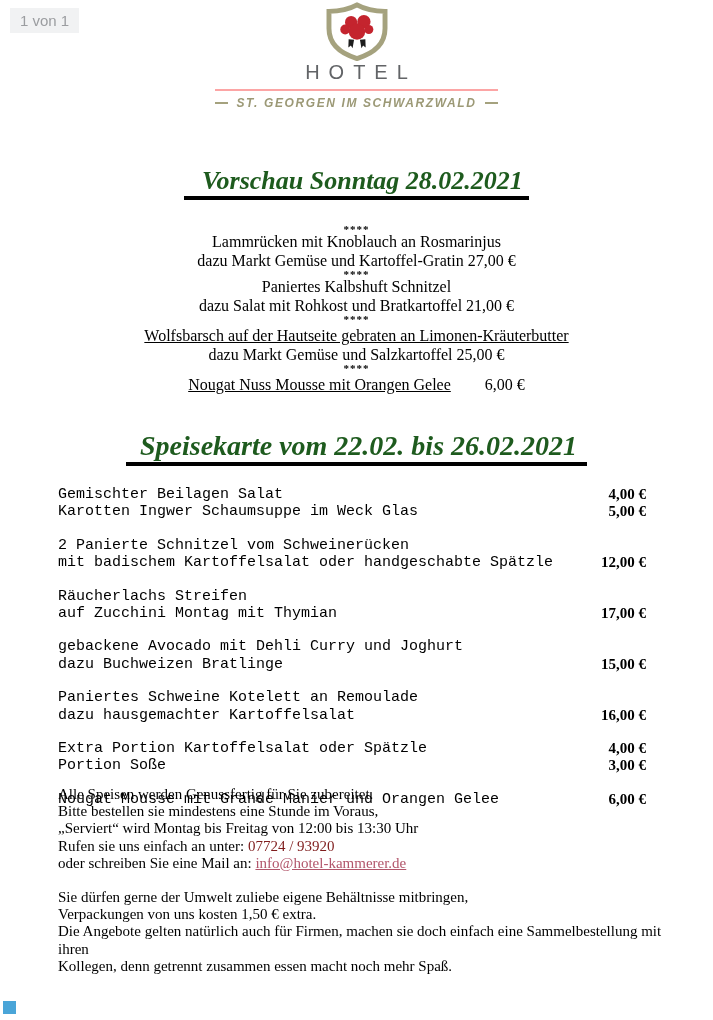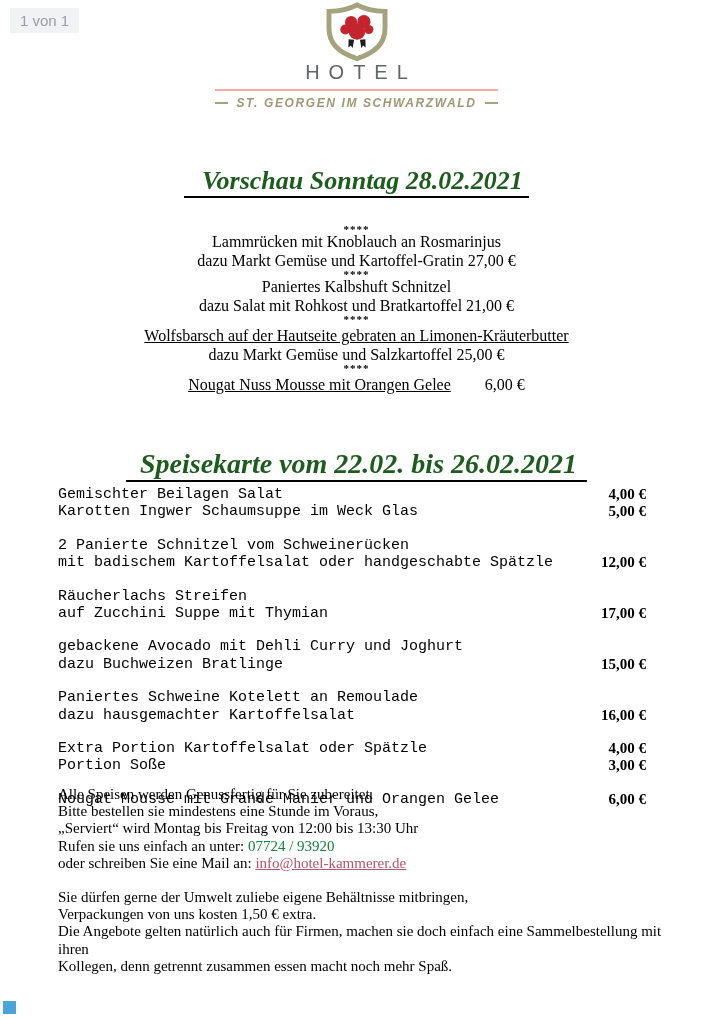--- a/index.html
+++ b/index.html
@@ -41,43 +41,43 @@
     font-size:12px;font-style:italic;font-weight:bold;
     letter-spacing:1.6px;color:#9c9976;
   }
   .logo-sub .dash{width:13px;height:2px;background:#a5a27e;}
   
   .h-green{
     position:absolute;left:0;right:0;text-align:center;
     color:#1e5b1e;font-weight:bold;font-style:italic;margin:0;
   }
   .h1g{top:166px;font-size:26px;}
-  .h2g{top:448px;font-size:28px;}
-  .h-green .u{border-bottom:2px solid #000000;padding:0 6px 1px 18px;}
+  .h2g{top:430px;font-size:28px;}
+  .h-green .u{border-bottom:4px solid #000000;padding:0 6px 1px 18px;}
   .h2g .u{padding:0 10px 1px 14px;}
   
   .center-menu{
     position:absolute;top:225px;left:0;right:0;
     text-align:center;font-size:16px;
   }
   .c-line{line-height:18.5px;}
   .c-sep{line-height:8px;font-size:11px;font-weight:bold;letter-spacing:1px;}
   .mt3{margin-top:4px;text-decoration:underline;}
   .gap-price{display:inline-block;margin-left:34px;}
   
   .price-list{position:absolute;top:486px;left:58px;width:588px;font-size:15px;}
   .group{margin-bottom:16px;}
   .row{display:flex;justify-content:space-between;line-height:17.4px;}
   .dish{text-align:left;font-family:Liberation Mono, monospace;}
   .price{text-align:center;white-space:nowrap;font-weight:bold;}
   
   .footer{position:absolute;top:786px;left:58px;right:18px;font-size:15px;}
   .f-line{line-height:17.2px;}
   .para2{margin-top:17px;}
-  .accent{color:#15803d;}
+  .accent{color:#7f1d1d;}
   a.mail{color:#b2566b;text-decoration:underline;cursor:pointer;}
   
   .corner-marker{
     position:absolute;left:3px;bottom:6px;width:13px;height:13px;
     background:#4aa5d8;
   }
 </style>
 </head>
 <body>
 
@@ -142,21 +142,21 @@
         <span class="dish">mit badischem Kartoffelsalat oder handgeschabte Spätzle</span>
         <span class="price">12,00 €</span>
       </div>
   </div>
   <div class="group">
     <div class="row">
         <span class="dish">Räucherlachs Streifen</span>
         <span class="price"></span>
       </div>
     <div class="row">
-        <span class="dish">auf Zucchini Suppe mit Thymian</span>
+        <span class="dish">auf Zucchini Montag mit Thymian</span>
         <span class="price">17,00 €</span>
       </div>
   </div>
   <div class="group">
     <div class="row">
         <span class="dish">gebackene Avocado mit Dehli Curry und Joghurt</span>
         <span class="price"></span>
       </div>
     <div class="row">
         <span class="dish">dazu Buchweizen Bratlinge</span>

